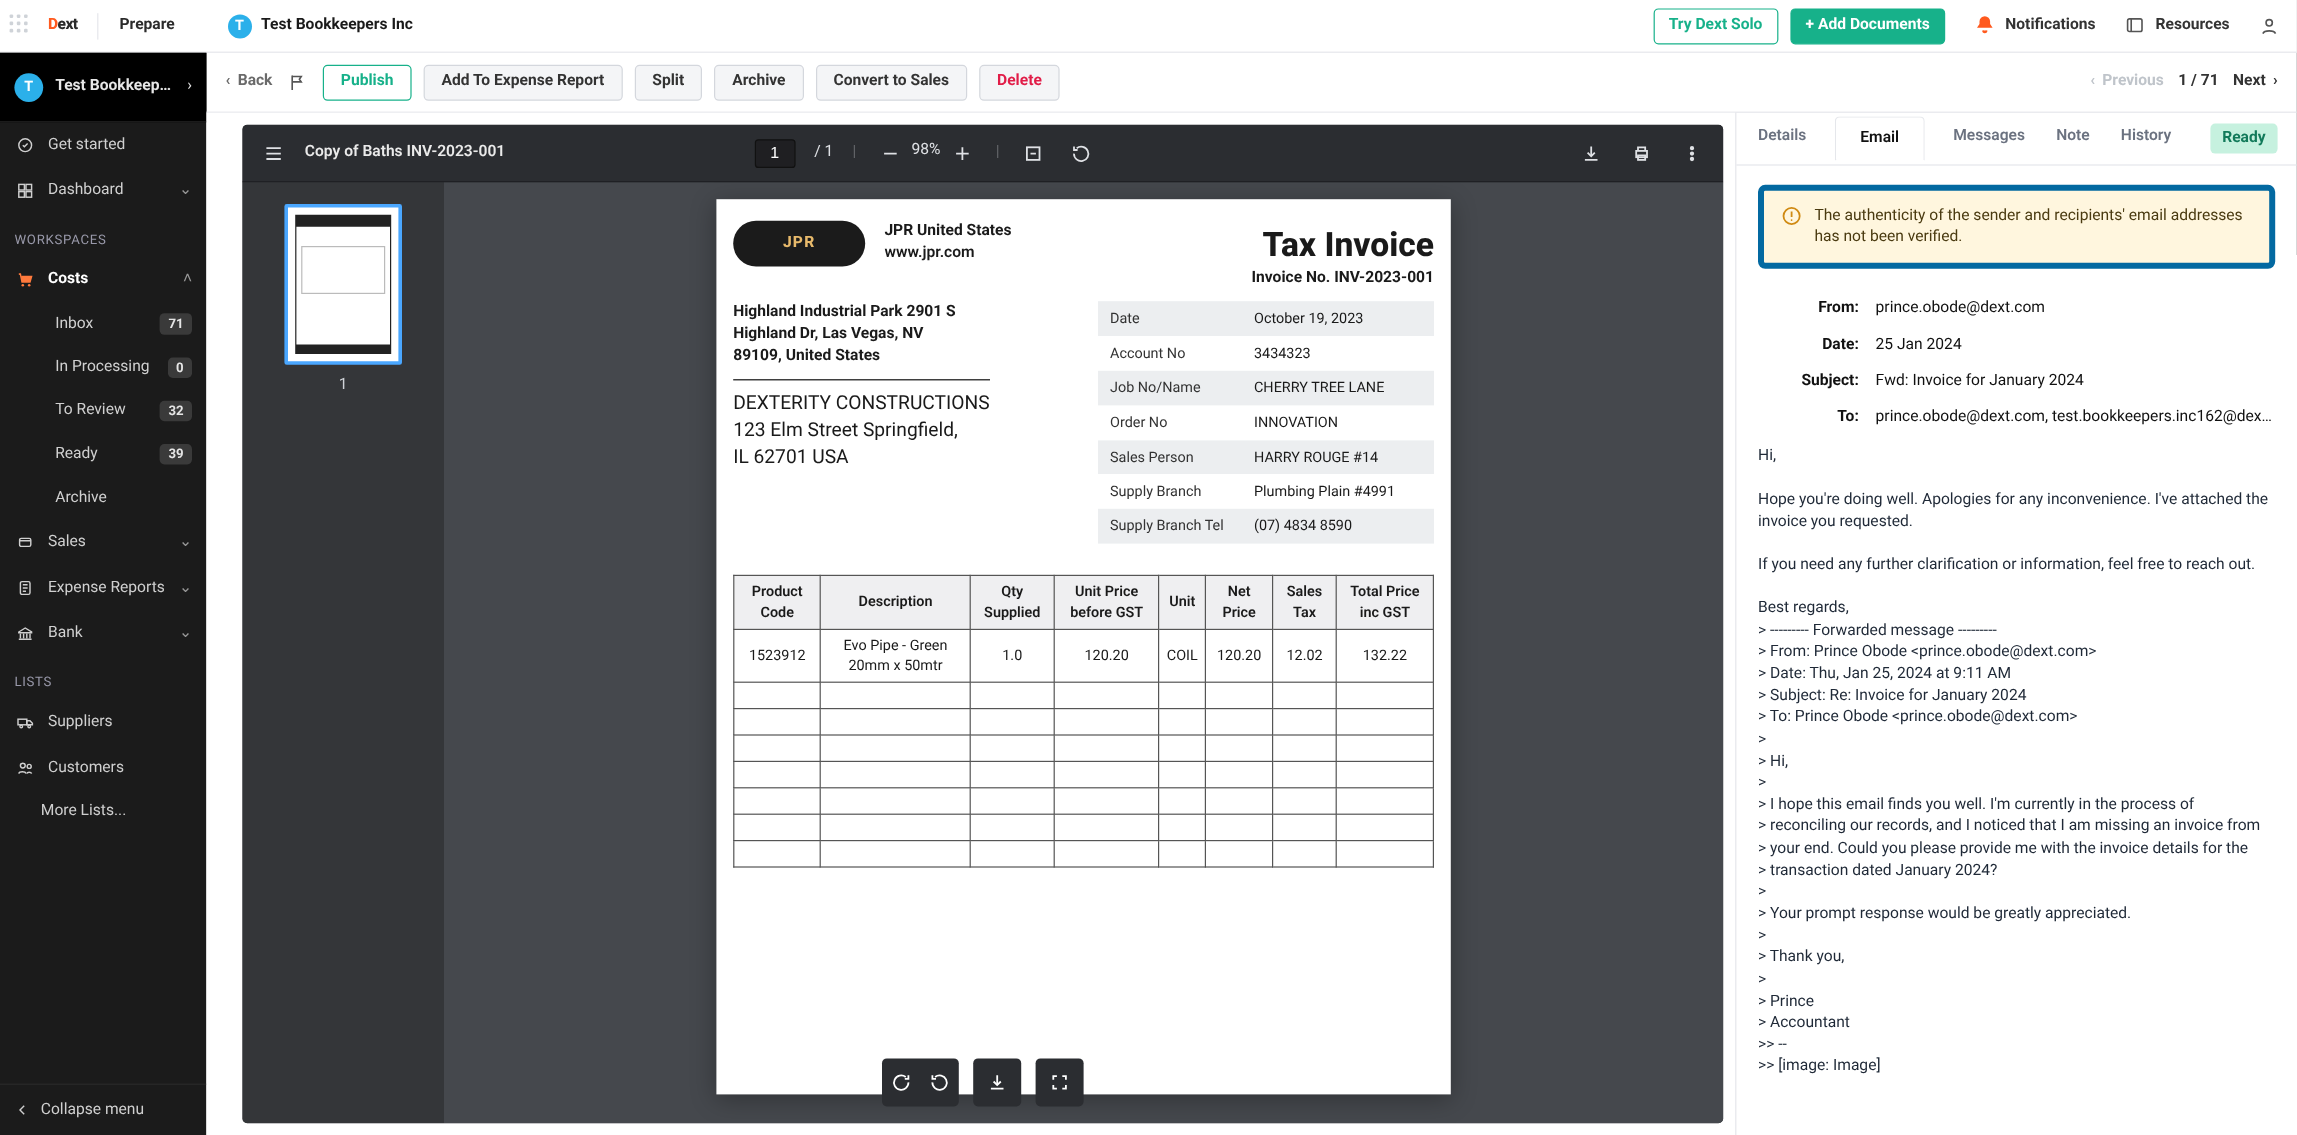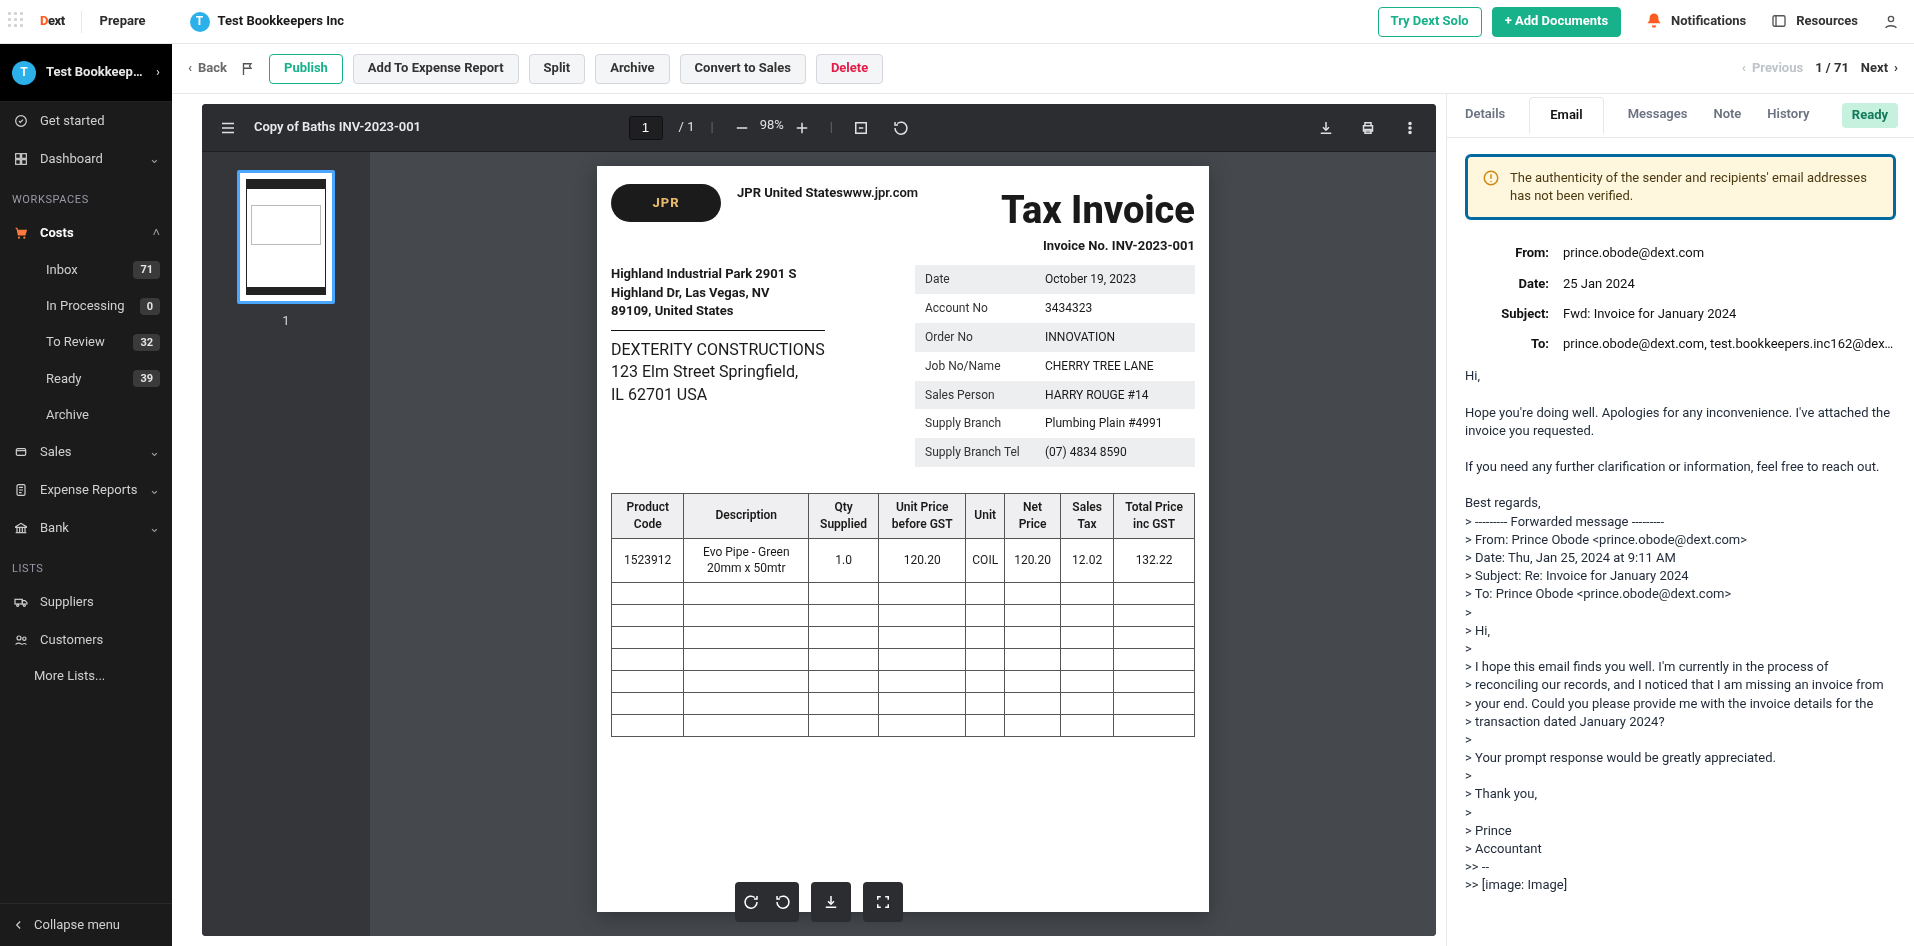--- a/index.html
+++ b/index.html
@@ -80,24 +80,24 @@
   .doc-body{flex:1;display:flex;min-height:0}
   .thumb-rail{width:168px;background:#343639;display:flex;flex-direction:column;align-items:center;padding:18px 10px;gap:8px}
   .thumb{width:98px;height:134px;background:#fff;border:3px solid #4aa7ff;border-radius:2px;display:flex;align-items:center;justify-content:center;color:#999;font-size:9px;position:relative;overflow:hidden}
   .thumb .mini{position:absolute;inset:6px;border:1px solid #222;border-top-width:10px;border-bottom-width:8px}
   .thumb .mini .bar{position:absolute;left:4px;right:4px;top:16px;height:40px;border:1px solid #bbb}
   .thumb-num{color:#cfd3d8}
   .page-area{flex:1;background:#45484d;display:flex;justify-content:center;overflow:auto}
   .page{width:612px;background:#fff;margin:14px 14px 24px;box-shadow:0 4px 20px rgba(0,0,0,.3);padding:18px 14px}
   .inv-head{display:flex;gap:16px}
   .jpr-pill{width:110px;height:38px;border-radius:22px;background:#1b1b1b;color:#e7b96b;display:flex;align-items:center;justify-content:center;font-weight:800;letter-spacing:1px}
-  .sup-meta{display:flex;flex-direction:row;font-weight:700}
+  .sup-meta{display:flex;flex-direction:column;font-weight:700}
   .sup-meta .wb{font-weight:600}
   .inv-title{margin-left:auto;text-align:right}
-  .inv-title h1{margin:0;font-size:38px;font-weight:800}
+  .inv-title h1{margin:0;font-size:28px;font-weight:800}
   .inv-title .no{font-weight:700}
   .two-col{display:flex;gap:22px;margin-top:10px}
   .addr{font-weight:700;max-width:190px}
   .meta-table{margin-left:auto;border:0;border-collapse:collapse;width:280px}
   .meta-table td{border:0;padding:6px 10px;font-size:12px}
   .meta-table tr:nth-child(odd){background:#eceef0}
   .meta-table tr:nth-child(even){background:#fff}
   .meta-table td:first-child{width:120px;color:#333}
   hr.thin{border:none;border-top:1px solid #111;margin:10px 0 6px;max-width:260px}
   .bill-to{font-size:16px;margin-top:8px}
@@ -113,21 +113,21 @@
   .fab.wide{width:64px}
   .fab svg{width:18px;height:18px;stroke:#fff;fill:none;stroke-width:2}
 
   
   .rightpanel{width:468px;border-left:1px solid var(--border);display:flex;flex-direction:column;min-width:0}
   .tabs{display:flex;align-items:center;padding:0 16px;height:44px;border-bottom:1px solid var(--border);gap:22px}
   .tab{color:#6b7280;font-weight:600;cursor:pointer;padding:12px 2px;border-bottom:2px solid transparent}
   .tab.active{color:#111;border-color:#cfd3d8;background:#fff;border:1px solid var(--border);border-bottom-color:#fff;border-radius:4px 4px 0 0;padding:8px 20px}
   .ready-badge{margin-left:auto;background:#c6f1df;color:#127a5a;border-radius:4px;padding:3px 10px;font-weight:700}
   .panel-body{flex:1;overflow:auto;padding:16px 18px}
-  .notice{border:3px solid #0369a1;background:#fff6de;color:#4a3a10;border-radius:6px;padding:12px 14px;display:flex;gap:10px}
+  .notice{border:5px solid #0369a1;background:#fff6de;color:#4a3a10;border-radius:6px;padding:12px 14px;display:flex;gap:10px}
   .notice .nicon{flex:0 0 18px}
   .notice .nicon svg{stroke:#d08a12;fill:none;stroke-width:2}
   .meta-rows{margin-top:18px}
   .meta-row{display:flex;gap:14px;padding:6px 0}
   .meta-row .k{width:84px;text-align:right;color:#111;font-weight:700}
   .meta-row .v{flex:1;color:#111;overflow:hidden;text-overflow:ellipsis;white-space:nowrap}
   .email-body{margin-top:8px;color:#1f2937;white-space:pre-wrap}
 
   
   svg{display:block}
@@ -456,26 +456,26 @@
                         <tbody id="meta-body">
                             <tr>
                               <td>Date</td>
                               <td>October 19, 2023</td>
                             </tr>
                             <tr>
                               <td>Account No</td>
                               <td>3434323</td>
                             </tr>
                             <tr>
+                              <td>Job No/Name</td>
+                              <td>CHERRY TREE LANE</td>
+                            </tr>
+                            <tr>
                               <td>Order No</td>
                               <td>INNOVATION</td>
-                            </tr>
-                            <tr>
-                              <td>Job No/Name</td>
-                              <td>CHERRY TREE LANE</td>
                             </tr>
                             <tr>
                               <td>Sales Person</td>
                               <td>HARRY ROUGE #14</td>
                             </tr>
                             <tr>
                               <td>Supply Branch</td>
                               <td>Plumbing Plain #4991</td>
                             </tr>
                             <tr>

